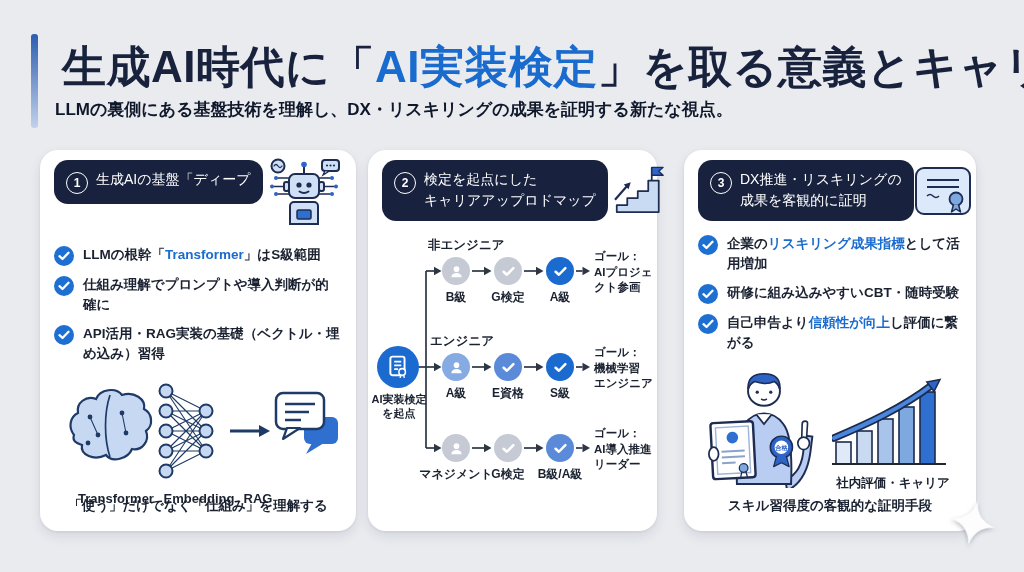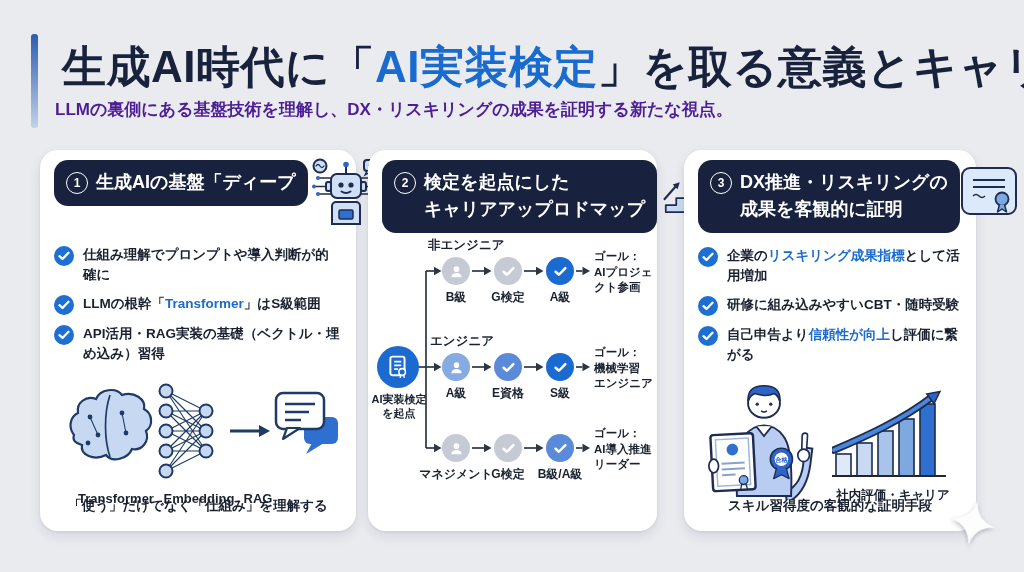--- a/index.html
+++ b/index.html
@@ -4,32 +4,32 @@
 <style>
   html,body{margin:0;padding:0;}
   .stage{position:relative;width:1024px;height:572px;background:#e9ebef;overflow:hidden;
          font-family:"Liberation Sans","DejaVu Sans",sans-serif;color:#1a2130;}
   
   .accent-bar{position:absolute;left:31px;top:34px;width:7px;height:94px;border-radius:3px;
               background:linear-gradient(#2c5cb0,#c2d2ea);}
   .title{position:absolute;left:62px;top:38px;font-size:44px;font-weight:800;color:#18223c;
          letter-spacing:.5px;white-space:nowrap;}
   .title .accent{color:#1a6bce;}
-  .subtitle{position:absolute;left:55px;top:98px;font-size:17px;font-weight:700;color:#4c1d95;white-space:nowrap;}
+  .subtitle{position:absolute;left:55px;top:98px;font-size:17px;font-weight:700;color:#0f172a;white-space:nowrap;}
   
   .card{position:absolute;top:150px;height:381px;background:#fff;border-radius:18px;
         box-shadow:0 5px 12px rgba(25,35,60,.10),0 1px 3px rgba(25,35,60,.07);padding:10px 14px;box-sizing:border-box;}
   .card1{left:40px;width:316px;}
   .card2{left:368px;width:289px;}
   .card3{left:684px;width:292px;}
   .card-head{display:flex;justify-content:space-between;align-items:flex-start;}
   .pill{display:flex;gap:8px;background:#18223e;border-radius:14px;padding:9px 12px 10px;color:#fff;align-items:flex-start;}
   .pill-num{width:20px;height:20px;border:1.6px solid #fff;border-radius:50%;display:flex;align-items:center;
             justify-content:center;font-size:12px;font-weight:700;flex:0 0 auto;margin-top:3px;}
-  .pill-text{font-size:18px;font-weight:700;line-height:1.5;white-space:nowrap;}
+  .pill-text{font-size:14px;font-weight:400;line-height:1.5;white-space:nowrap;}
   .icon-wrap{flex:0 0 auto;}
   
   .checks{margin-top:13px;}
   .check{display:flex;gap:9px;align-items:flex-start;margin:0 0 9px;}
   .check .bullet{flex:0 0 20px;width:20px;height:20px;border-radius:50%;background:#1d6fd2;display:flex;
                  align-items:center;justify-content:center;margin-top:1px;}
   .check .txt{font-size:13.5px;font-weight:700;line-height:1.48;color:#1a2130;}
   .txt .accent{color:#1a6bce;}
   
   .diagram1{margin-top:4px;}
@@ -109,29 +109,29 @@
       </span>
     </div>
 
     <div class="checks">
       <div class="check">
         <span class="bullet">
             <svg width="12" height="10" viewBox="0 0 12 10">
               <path d="M1.5 5.2 L4.5 8 L10.5 1.8" stroke="#fff" stroke-width="2.3" fill="none" stroke-linecap="round" stroke-linejoin="round"></path>
             </svg>
           </span>
+        <span class="txt"><span>LLMの根幹「</span><span class="accent">Transformer</span><span>」はS級範囲</span></span>
+      </div>
+      <div class="check">
+        <span class="bullet">
+            <svg width="12" height="10" viewBox="0 0 12 10">
+              <path d="M1.5 5.2 L4.5 8 L10.5 1.8" stroke="#fff" stroke-width="2.3" fill="none" stroke-linecap="round" stroke-linejoin="round"></path>
+            </svg>
+          </span>
         <span class="txt">仕組み理解でプロンプトや導入判断が的確に</span>
-      </div>
-      <div class="check">
-        <span class="bullet">
-            <svg width="12" height="10" viewBox="0 0 12 10">
-              <path d="M1.5 5.2 L4.5 8 L10.5 1.8" stroke="#fff" stroke-width="2.3" fill="none" stroke-linecap="round" stroke-linejoin="round"></path>
-            </svg>
-          </span>
-        <span class="txt"><span>LLMの根幹「</span><span class="accent">Transformer</span><span>」はS級範囲</span></span>
       </div>
       <div class="check">
         <span class="bullet">
             <svg width="12" height="10" viewBox="0 0 12 10">
               <path d="M1.5 5.2 L4.5 8 L10.5 1.8" stroke="#fff" stroke-width="2.3" fill="none" stroke-linecap="round" stroke-linejoin="round"></path>
             </svg>
           </span>
         <span class="txt">API活用・RAG実装の基礎（ベクトル・埋め込み）習得</span>
       </div>
     </div>

